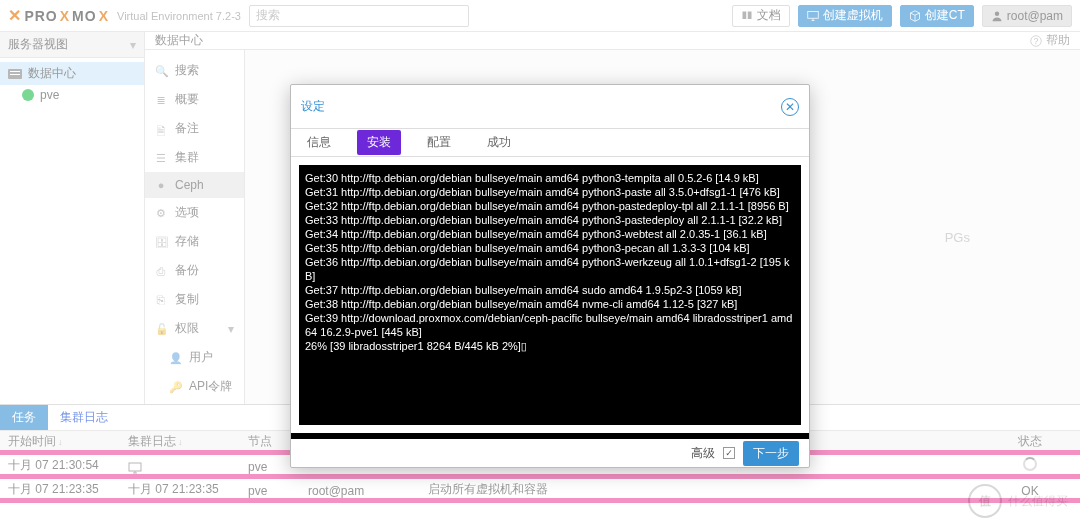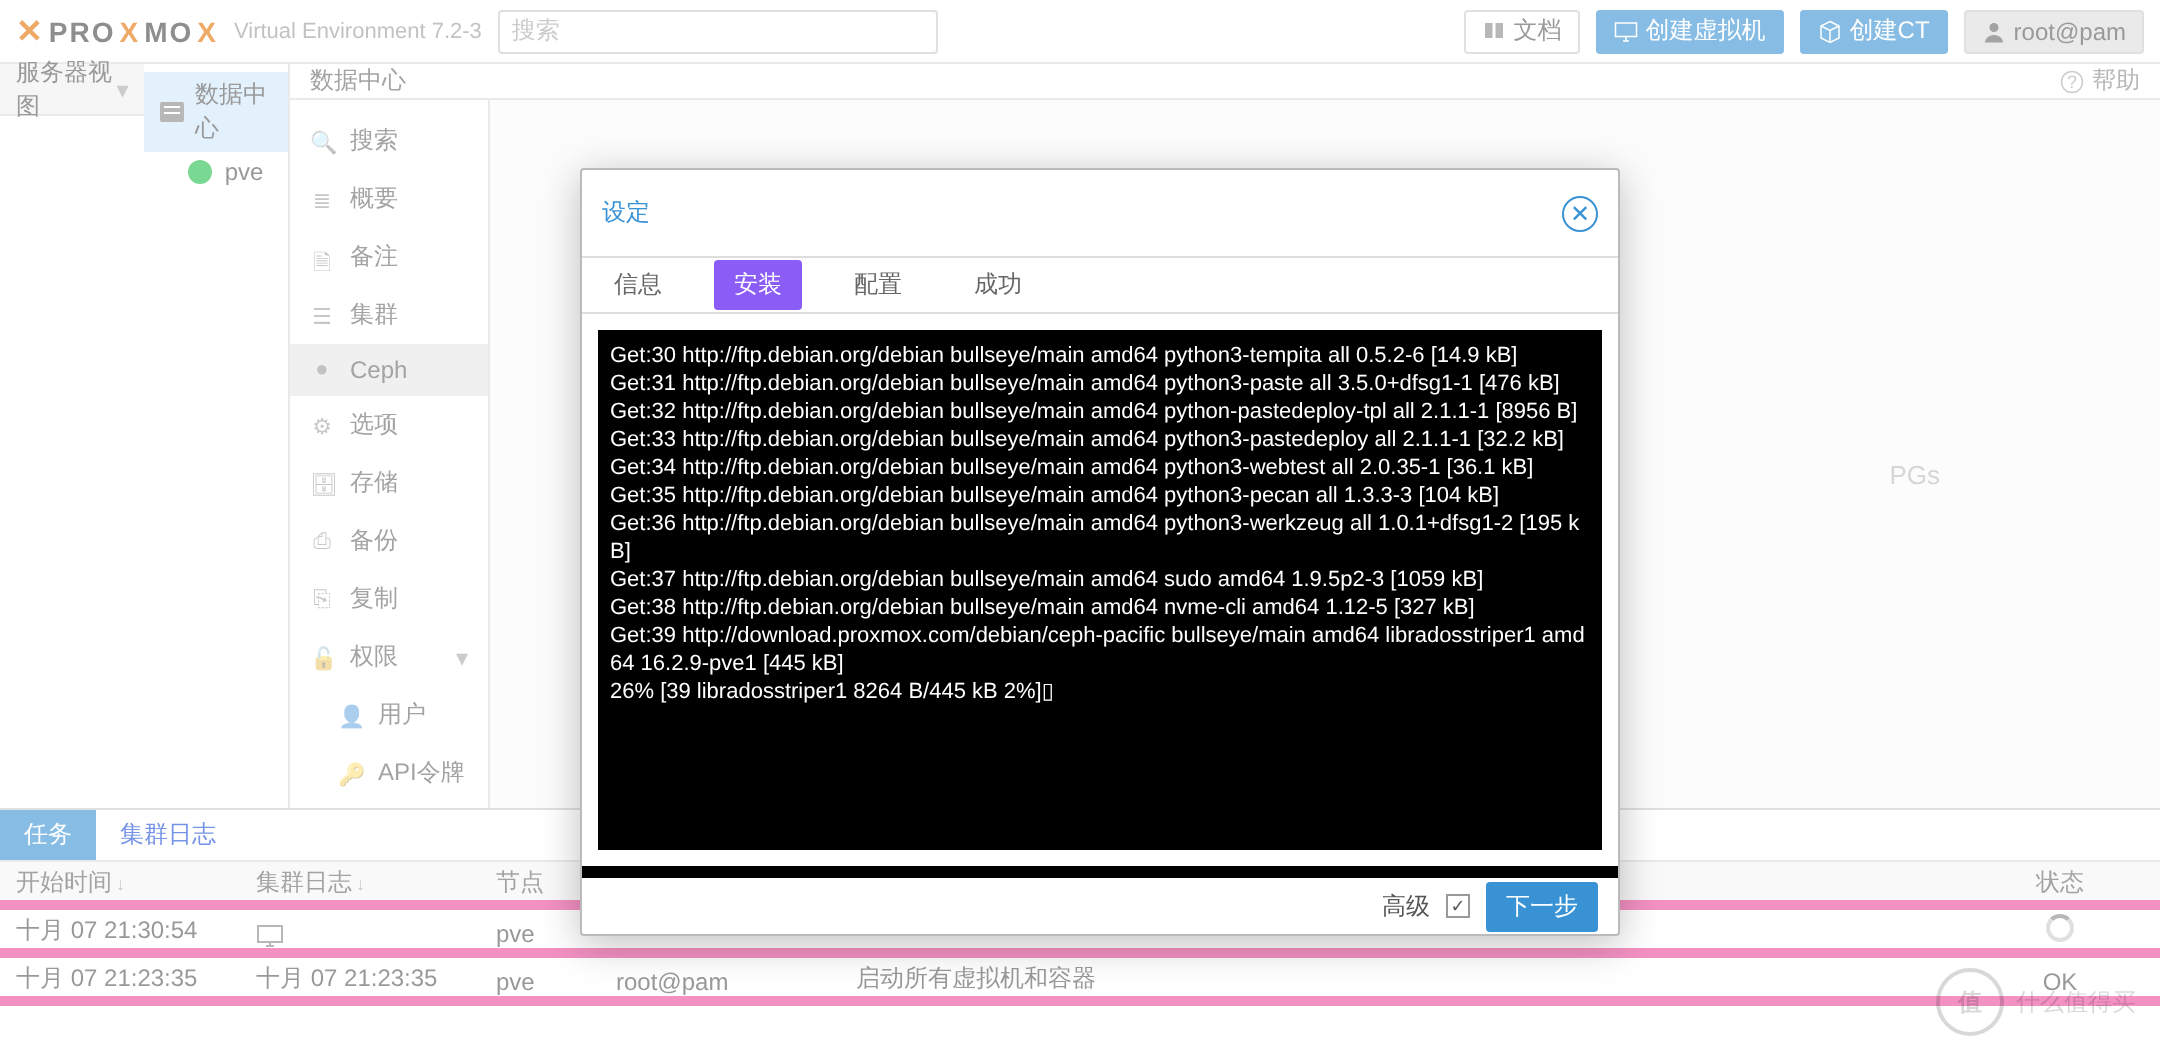--- a/index.html
+++ b/index.html
@@ -12,21 +12,21 @@
 .logo .ox{color:#e57000;font-size:14px}
 .env{color:#999;font-size:11px}
 .search{flex:0 0 220px;height:22px;border:1px solid #ccc;border-radius:2px;padding:0 6px;color:#aaa;display:flex;align-items:center}
 .sp{flex:1}
 .tbtn{height:22px;padding:0 8px;border:1px solid #ccc;border-radius:2px;background:#fff;display:flex;align-items:center;gap:4px;color:#555;cursor:pointer}
 .tbtn.blue{background:#3892d4;border-color:#3892d4;color:#fff}
 .tbtn.gray{background:#ddd;border-color:#ccc}
 .ic{width:12px;height:12px;display:inline-block}
 
 .main{display:flex;height:calc(100% - 32px - 120px)}
-.left{width:145px;background:#fff;border-right:1px solid #ddd;display:flex;flex-direction:row}
+.left{width:145px;background:#fff;border-right:1px solid #ddd;display:flex;flex-direction:column}
 .viewsel{height:26px;background:#f0f0f0;border-bottom:1px solid #ddd;display:flex;align-items:center;padding:0 8px;justify-content:space-between}
 .tree{padding:4px 0}
 .tree-item{padding:3px 8px 3px 22px;display:flex;align-items:center;gap:6px;cursor:pointer}
 .tree-item.root{padding-left:8px}
 .tree-item.sel{background:#cfe8fb}
 .dc-ic{width:14px;height:10px;background:#888;border-radius:1px;position:relative}
 .dc-ic::before,.dc-ic::after{content:"";position:absolute;left:2px;right:2px;height:1px;background:#fff}
 .dc-ic::before{top:2px}.dc-ic::after{top:5px}
 .node-ic{width:12px;height:12px;border-radius:50%;background:#21bf4b}
 
@@ -51,21 +51,21 @@
 .c1{width:120px}.c2{width:120px}.c3{width:60px}.c4{width:120px}.c5{flex:1}.c6{width:100px;text-align:center}
 .sortic{font-size:9px;color:#aaa;margin-left:2px}
 .spin{width:14px;height:14px;border:2px solid #ccc;border-top-color:#888;border-radius:50%;display:inline-block}
 
 .mask{position:absolute;inset:0;background:rgba(255,255,255,.4)}
 .modal{position:absolute;left:290px;top:84px;width:520px;background:#fff;border:1px solid #bbb;box-shadow:0 4px 20px rgba(0,0,0,.25);border-radius:2px}
 .mtitle{height:44px;display:flex;align-items:center;justify-content:space-between;padding:0 10px;border-bottom:1px solid #ddd;color:#3892d4;font-size:13px}
 .close{width:18px;height:18px;border:1px solid #3892d4;border-radius:50%;display:flex;align-items:center;justify-content:center;color:#3892d4;cursor:pointer;font-size:11px}
 .mtabs{height:28px;display:flex;align-items:center;border-bottom:1px solid #ddd;padding:0 6px;gap:16px}
 .mtab{padding:4px 10px;color:#666;cursor:pointer;border-radius:2px}
-.mtab.active{background:#8b5cf6;color:#fff}
+.mtab.active{background:#6d28d9;color:#fff}
 .term{margin:8px;background:#000;color:#fff;font-family:Liberation Sans, sans-serif;font-size:11px;line-height:14px;padding:6px;height:260px;overflow:hidden;white-space:pre-wrap;word-break:break-all}
 .mfoot{height:34px;display:flex;align-items:center;justify-content:flex-end;gap:8px;padding:0 10px;border-top:6px solid #000000}
 .chk{width:12px;height:12px;border:1px solid #999;display:inline-flex;align-items:center;justify-content:center;font-size:9px}
 .nbtn{background:#3892d4;color:#fff;border:none;padding:4px 10px;border-radius:2px;cursor:pointer}
 
 .wm{position:absolute;right:12px;bottom:6px;opacity:.15;font-size:18px;color:#000;display:flex;align-items:center;gap:6px}
 .wm .c{width:34px;height:34px;border:2px solid #000;border-radius:50%;display:flex;align-items:center;justify-content:center;font-weight:bold}
 svg{display:block}
 </style>
 </head>

